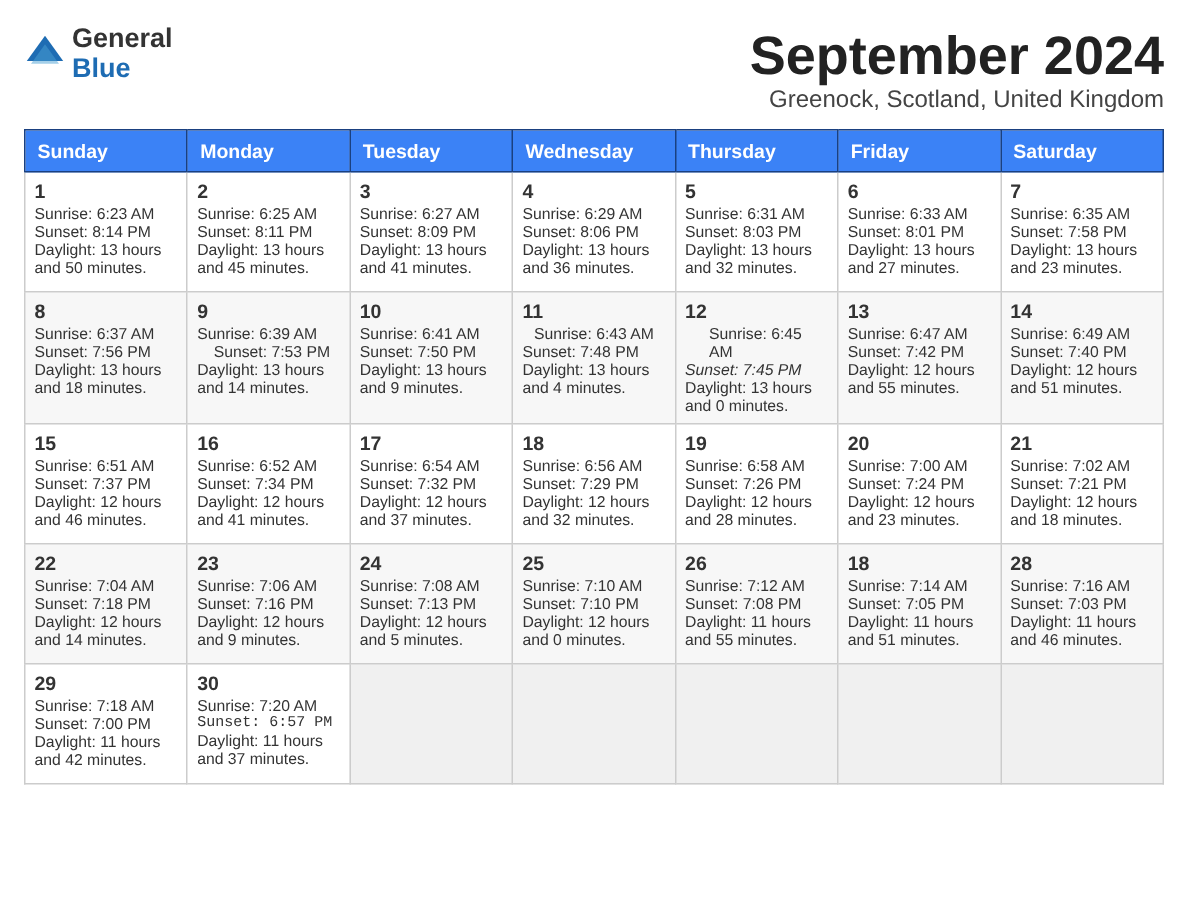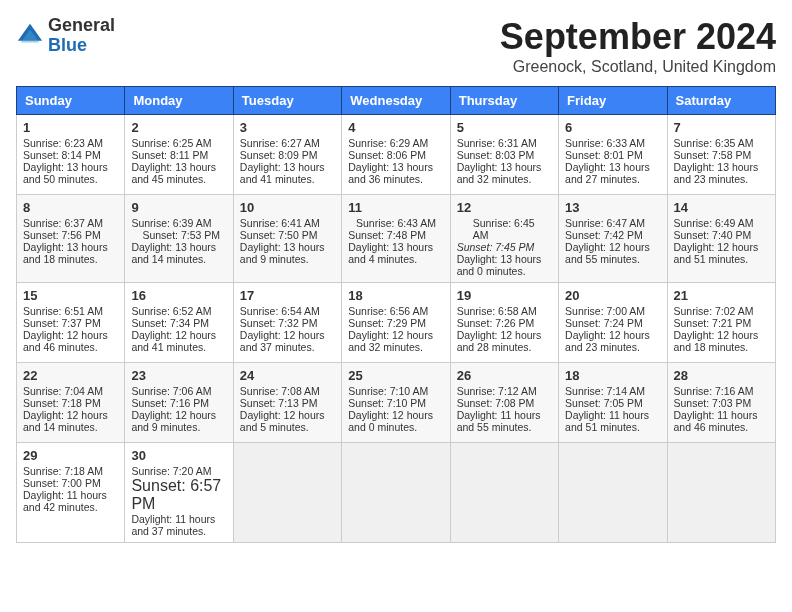--- a/index.html
+++ b/index.html
@@ -290,21 +290,21 @@
       <tr>
         <td>
           <span class="day-number">29</span>
           <span style="display:block;font-size:10.5px;">Sunrise: 7:18 AM</span>
           <span style="display:block;font-size:10.5px;">Sunset: 7:00 PM</span>
           <span style="display:block;font-size:10.5px;">Daylight: 11 hours and 42 minutes.</span>
         </td>
         <td>
           <span class="day-number">30</span>
           <span style="display:block;font-size:10.5px;">Sunrise: 7:20 AM</span>
-          <span style="display:block;font-size:16px;">Sunset: 6:57 PM</span>
+          <span style="display:block;font-size:10px;font-family:Liberation Mono, monospace;">Sunset: 6:57 PM</span>
           <span style="display:block;font-size:10.5px;">Daylight: 11 hours and 37 minutes.</span>
         </td>
         <td class="empty-cell"></td>
         <td class="empty-cell"></td>
         <td class="empty-cell"></td>
         <td class="empty-cell"></td>
         <td class="empty-cell"></td>
       </tr>
     </tbody>
 </table>

